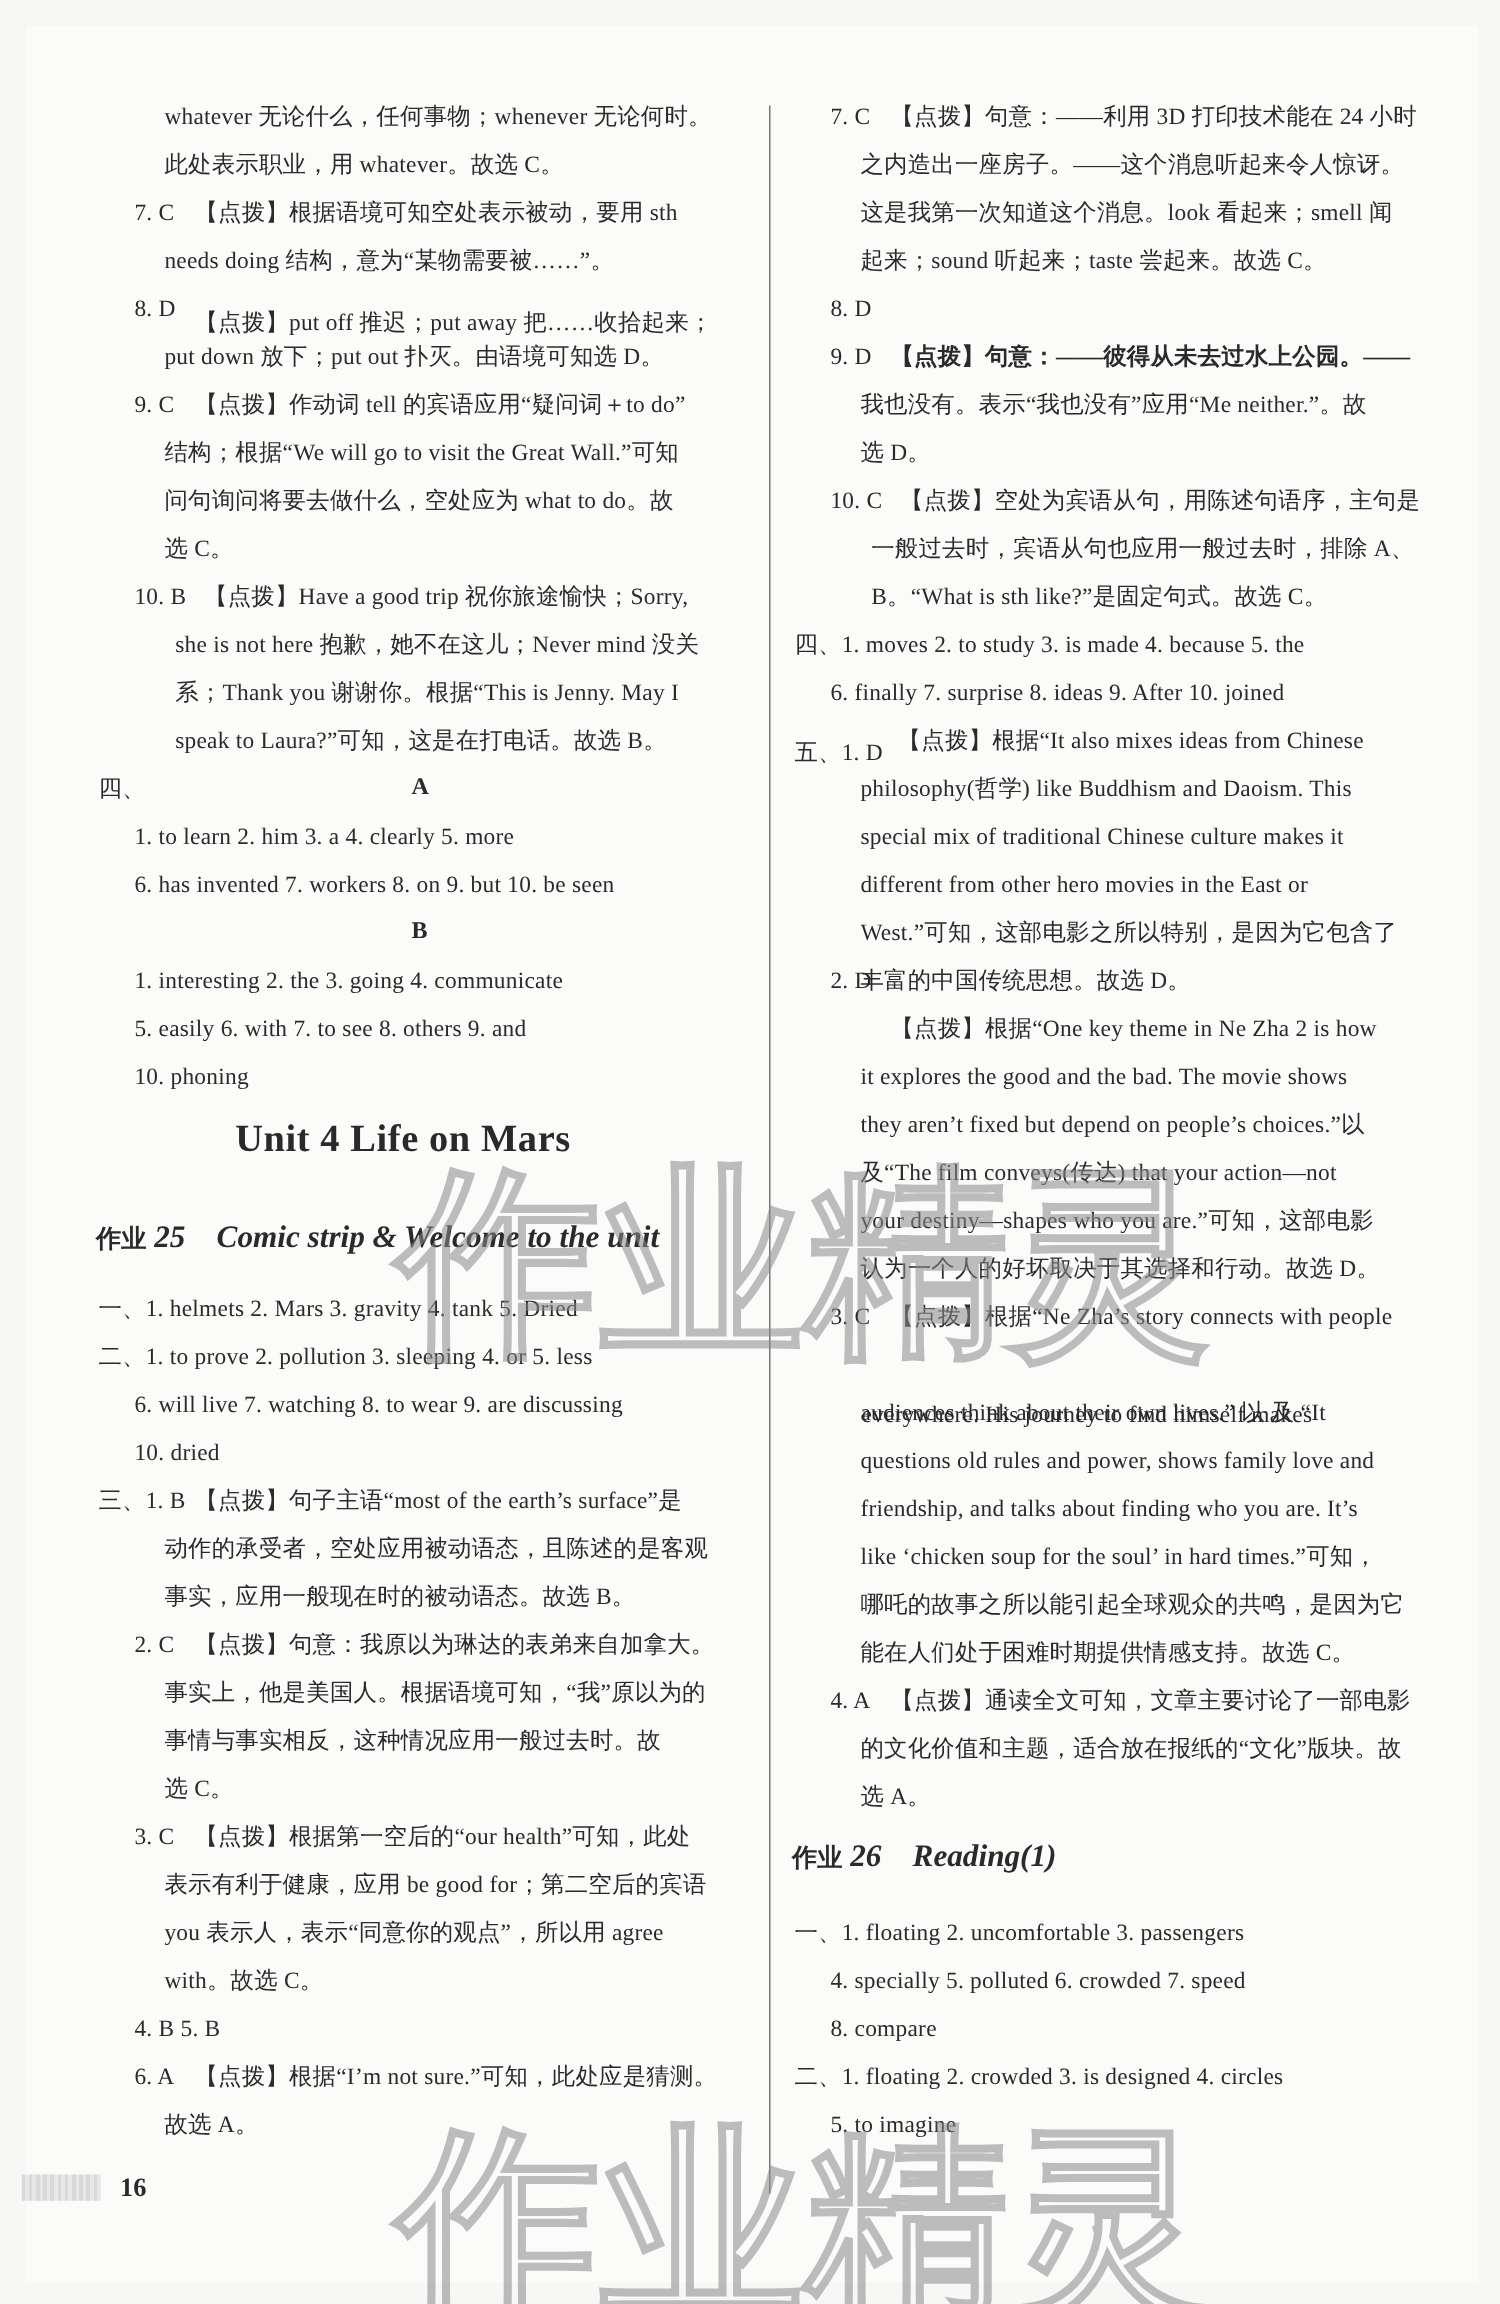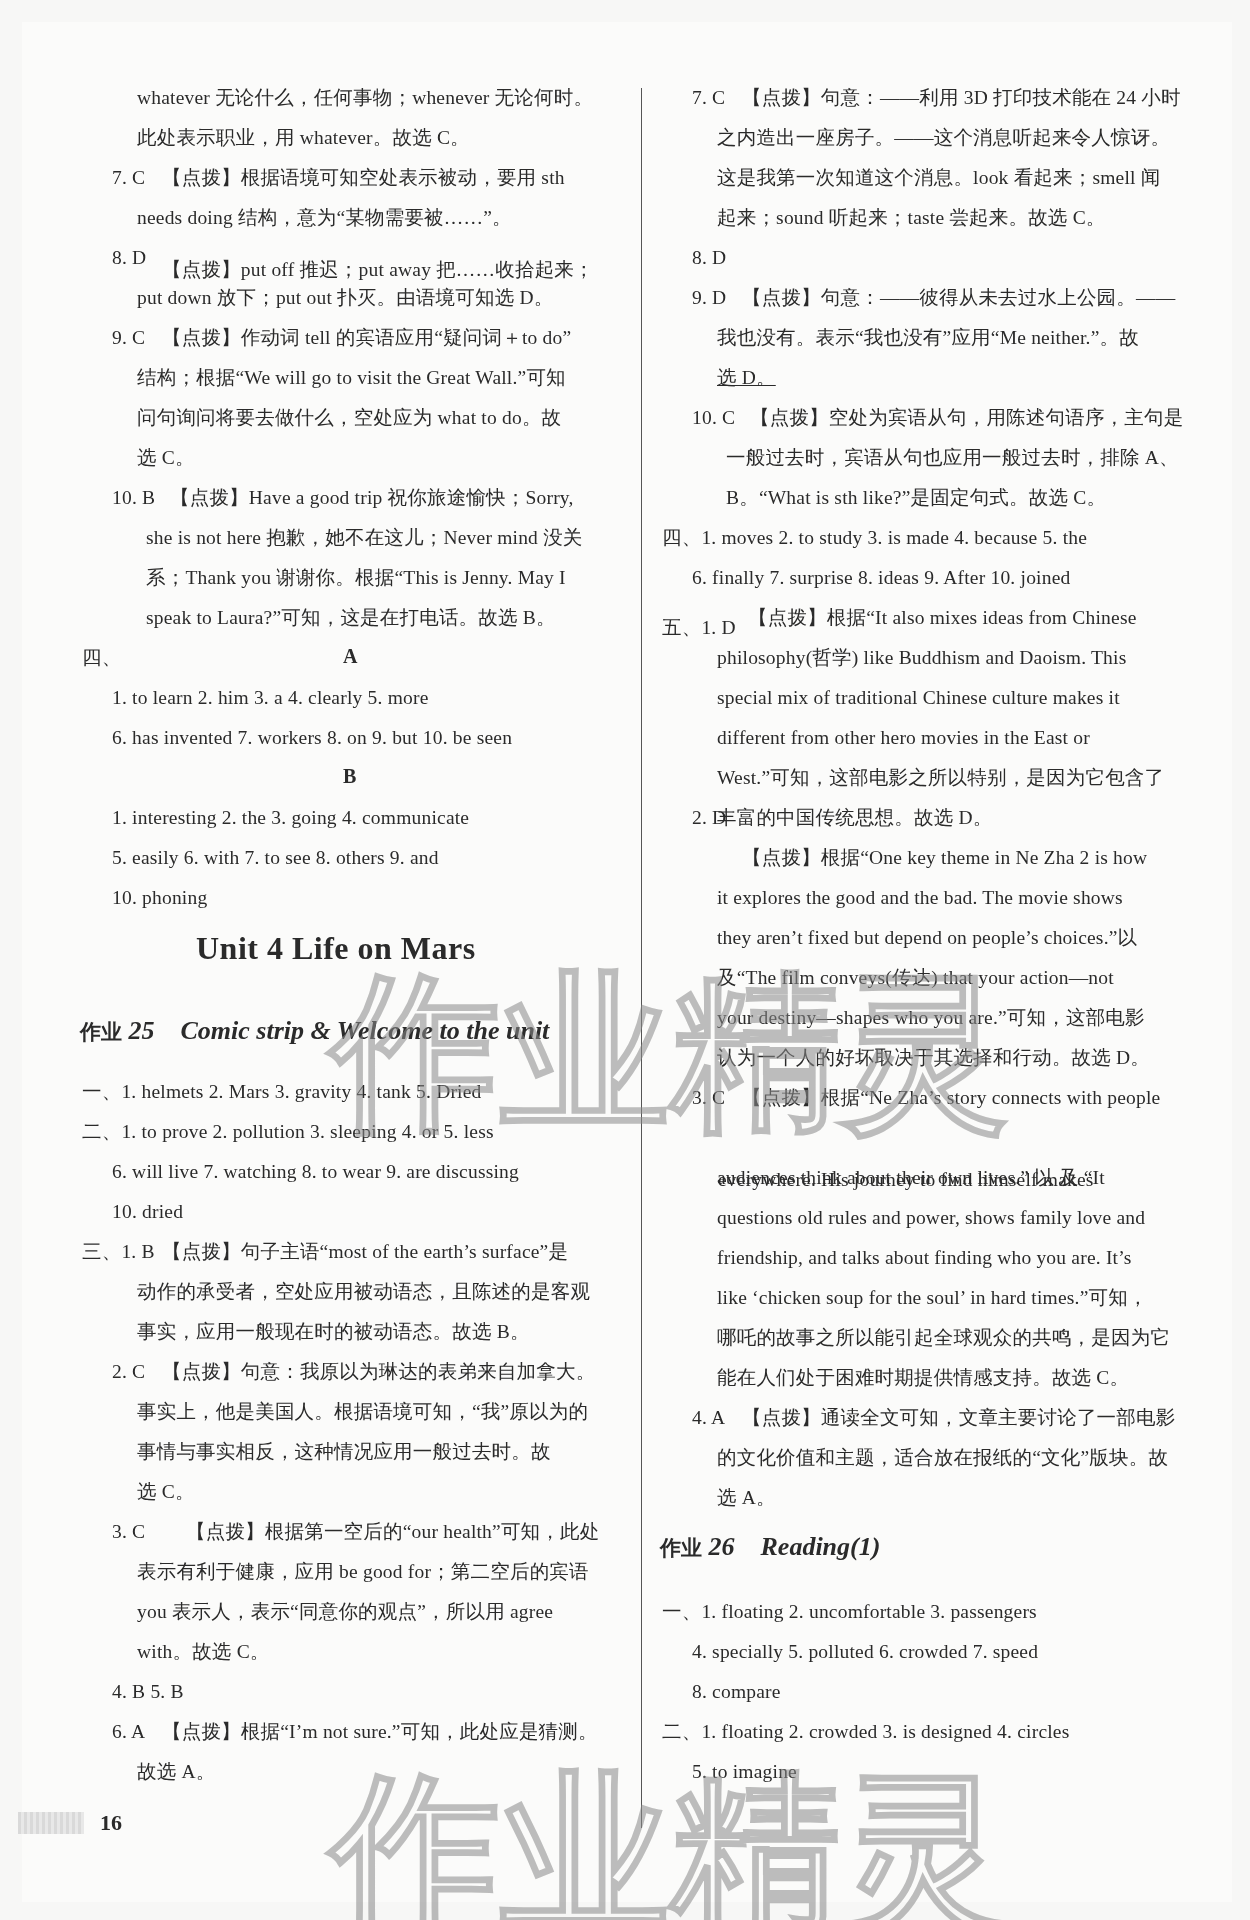--- a/index.html
+++ b/index.html
@@ -110,21 +110,21 @@
   <div class="line" style="left:137px;top:1278px;">动作的承受者，空处应用被动语态，且陈述的是客观</div>
   <div class="line" style="left:137px;top:1318px;">事实，应用一般现在时的被动语态。故选 B。</div>
 
   <div class="line" style="left:112px;top:1358px;">2. C</div>
   <div class="line" style="left:162px;top:1358px;width:476px;">【点拨】句意：我原以为琳达的表弟来自加拿大。</div>
   <div class="line" style="left:137px;top:1398px;">事实上，他是美国人。根据语境可知，“我”原以为的</div>
   <div class="line" style="left:137px;top:1438px;">事情与事实相反，这种情况应用一般过去时。故</div>
   <div class="line" style="left:137px;top:1478px;">选 C。</div>
 
   <div class="line" style="left:112px;top:1518px;">3. C</div>
-  <div class="line" style="left:162px;top:1518px;width:476px;margin-left:24px;">【点拨】根据第一空后的“our health”可知，此处</div>
+  <div class="line" style="left:162px;top:1518px;width:476px;">【点拨】根据第一空后的“our health”可知，此处</div>
   <div class="line" style="left:137px;top:1558px;">表示有利于健康，应用 be good for；第二空后的宾语</div>
   <div class="line" style="left:137px;top:1598px;">you 表示人，表示“同意你的观点”，所以用 agree</div>
   <div class="line" style="left:137px;top:1638px;">with。故选 C。</div>
 
   <div class="line" style="left:112px;top:1678px;">4. B    5. B</div>
 
   <div class="line" style="left:112px;top:1718px;">6. A</div>
   <div class="line" style="left:162px;top:1718px;width:476px;">【点拨】根据“I’m not sure.”可知，此处应是猜测。</div>
   <div class="line" style="left:137px;top:1758px;">故选 A。</div>
 </div>
@@ -132,23 +132,23 @@
 <div>
   <div class="line" style="left:692px;top:84px;">7. C</div>
   <div class="line" style="left:742px;top:84px;width:476px;">【点拨】句意：——利用 3D 打印技术能在 24 小时</div>
   <div class="line" style="left:717px;top:124px;">之内造出一座房子。——这个消息听起来令人惊讶。</div>
   <div class="line" style="left:717px;top:164px;">这是我第一次知道这个消息。look 看起来；smell 闻</div>
   <div class="line" style="left:717px;top:204px;">起来；sound 听起来；taste 尝起来。故选 C。</div>
 
   <div class="line" style="left:692px;top:244px;">8. D</div>
 
   <div class="line" style="left:692px;top:284px;">9. D</div>
-  <div class="line" style="left:742px;top:284px;width:476px;">【点拨】句意：——彼得从未去过水上公园。——</div>
+  <div class="line" style="left:742px;top:284px;width:476px;font-weight:bold;">【点拨】句意：——彼得从未去过水上公园。——</div>
   <div class="line" style="left:717px;top:324px;">我也没有。表示“我也没有”应用“Me neither.”。故</div>
-  <div class="line" style="left:717px;top:364px;text-decoration:underline;">选 D。</div>
+  <div class="line" style="left:717px;top:364px;">选 D。</div>
 
   <div class="line" style="left:692px;top:404px;">10. C</div>
   <div class="line" style="left:750px;top:404px;width:468px;">【点拨】空处为宾语从句，用陈述句语序，主句是</div>
   <div class="line" style="left:726px;top:444px;">一般过去时，宾语从句也应用一般过去时，排除 A、</div>
   <div class="line" style="left:726px;top:484px;">B。“What is sth like?”是固定句式。故选 C。</div>
 
   <div class="line" style="left:662px;top:524px;">四、1. moves    2. to study    3. is made    4. because    5. the</div>
   <div class="line" style="left:692px;top:564px;">6. finally    7. surprise    8. ideas    9. After    10. joined</div>
 
   <div class="line" style="left:662px;top:604px;margin-top:10px;">五、1. D</div>

